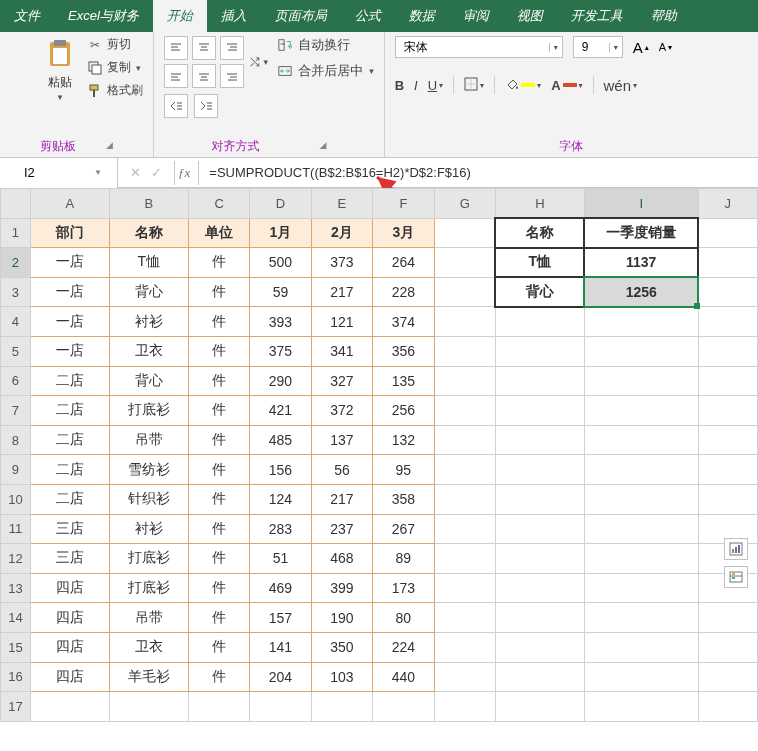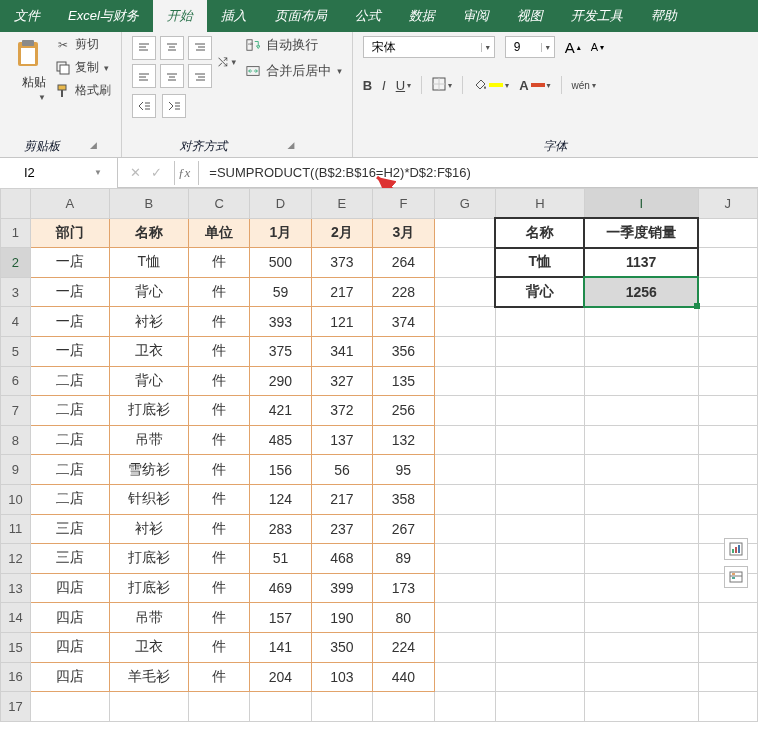--- a/index.html
+++ b/index.html
@@ -8,24 +8,24 @@
 
 
 .tabs { height:32px; background:#2a724b; display:flex; align-items:stretch; color:#fff; font-size:13px;font-style:italic; }
 .tab { padding:0 14px; display:flex; align-items:center; cursor:pointer; }
 .tab.active { background:#f3f3f3; color:#2a724b; }
 
 
 .ribbon { background:#f3f3f3; border-bottom:1px solid #c6c6c6; display:flex; height:126px; }
 .group { display:flex; flex-direction:column; border-right:1px solid #d0d0d0; padding:4px 10px 2px 10px; }
 .group-body { flex:1; display:flex; align-items:flex-start; gap:10px; }
-.group-title { font-size:12px; color:#0f172a; padding-top:3px;font-style:italic; }
+.group-title { font-size:12px; color:#a21caf; padding-top:3px; }
 .dialog-launch { font-size:9px; color:#888; cursor:pointer; }
 
-.big-btn { display:flex; flex-direction:column; align-items:flex-end; gap:2px; font-size:12px; color:#333; cursor:pointer; }
+.big-btn { display:flex; flex-direction:column; align-items:center; gap:2px; font-size:12px; color:#333; cursor:pointer;margin-left:32px; }
 .big-btn .drop { font-size:8px; color:#555; }
 .icon-box { width:36px; height:36px; display:flex; align-items:center; justify-content:center; }
 .stack { display:flex; flex-direction:column; gap:6px; font-size:12px; color:#444; }
 .stack-item { display:flex; align-items:center; gap:5px; cursor:pointer; }
 .mini-icon { width:14px; height:14px; display:inline-flex; align-items:center; justify-content:center; color:#555; }
 
 .align-grid { display:grid; grid-template-columns:repeat(3,24px); grid-template-rows:repeat(2,24px); gap:4px; }
 .align-cell { border:1px solid #c0c0c0; background:#fff; display:flex; align-items:center; justify-content:center; cursor:pointer; }
 .align-cell svg { width:14px; height:14px; }
 .orient { display:flex; align-items:center; gap:4px; cursor:pointer; font-size:12px; color:#444; }
@@ -242,21 +242,21 @@
       </div>
       <div style="display:flex;align-items:center;justify-content:center;gap:60px;">
         <span class="group-title">对齐方式</span>
         <span class="dialog-launch">◢</span>
       </div>
     </div>
 
     <div class="group" style="flex:1;border-right:none">
       <div class="group-body" style="flex-direction:column;gap:0">
         <div class="font-row">
-          <div class="combo" style="width:132px">
+          <div class="combo" style="width:168px">
             <span>宋体</span>
             <span class="car" style="margin-left:auto">▾</span>
           </div>
           <div class="combo" style="width:50px">
             <span>9</span>
             <span class="car" style="margin-left:auto">▾</span>
           </div>
           <div class="fbtn">
               <span style="font-size:15px">A</span>
               <span style="font-size:8px">▴</span>
@@ -295,21 +295,21 @@
             <span class="swatch" style="background:#ffff00"></span>
             <span class="car">▾</span>
           </div>
           <div class="fbtn">
             <span style="font-weight:bold">A</span>
             <span class="swatch" style="background:#d84a2b"></span>
             <span class="car">▾</span>
           </div>
           <span class="sep"></span>
           <div class="fbtn">
-            <span style="font-size:10px">wén</span>
+            <span style="font-size:15px">wén</span>
             <span class="car">▾</span>
           </div>
         </div>
       </div>
       <div style="display:flex;align-items:center;justify-content:center;">
         <span class="group-title">字体</span>
       </div>
     </div>
   </div>
 

